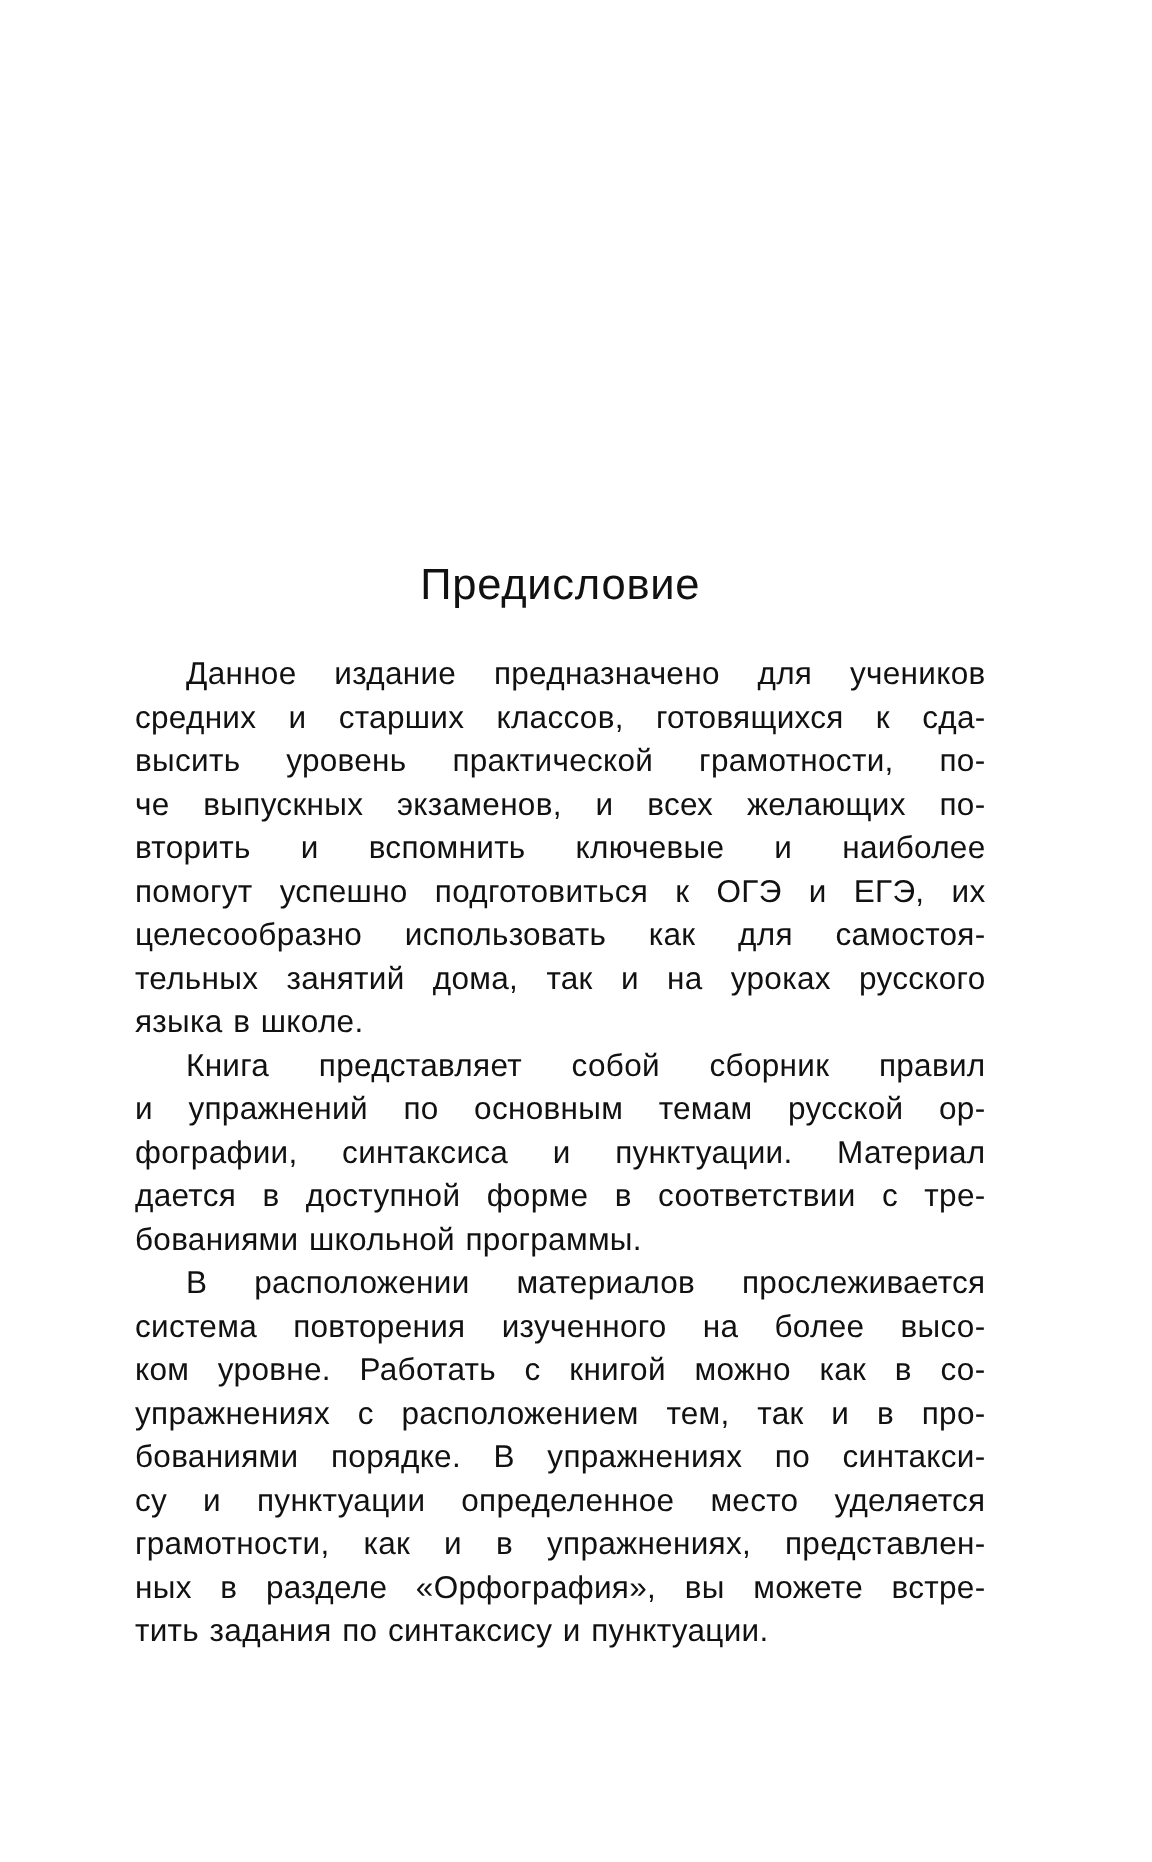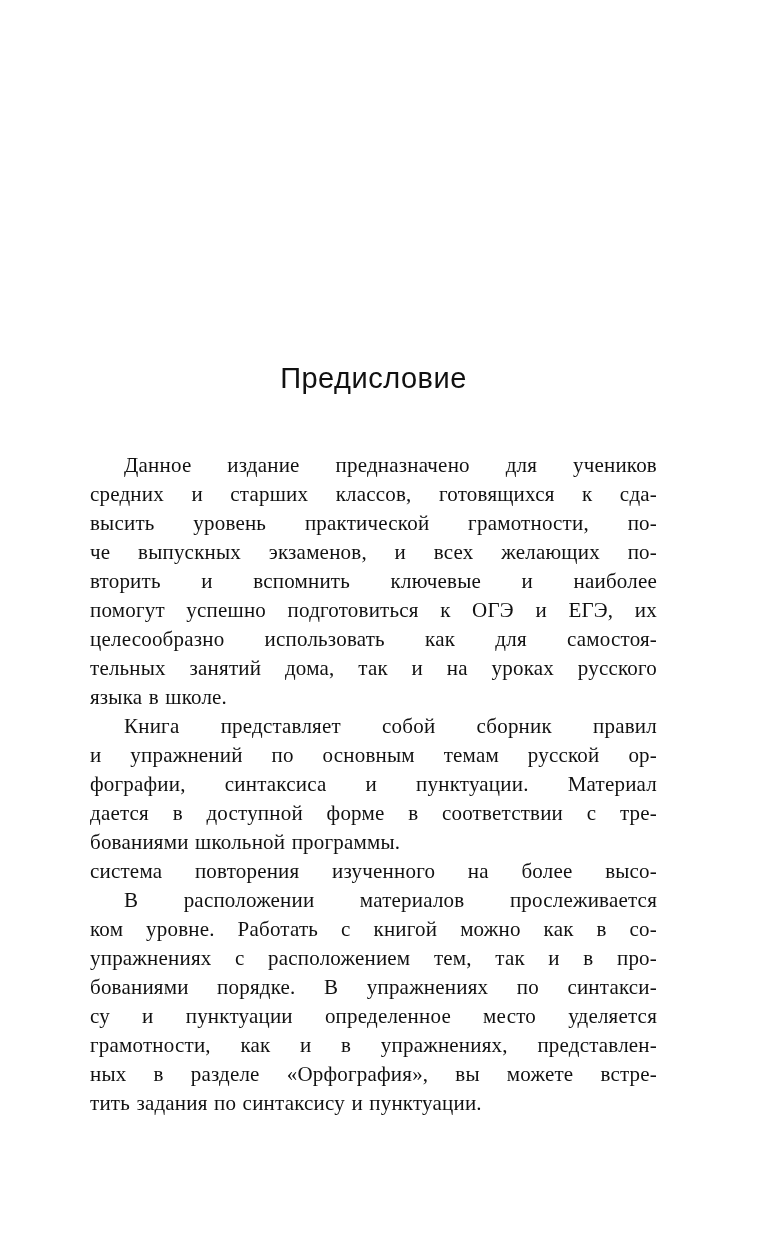--- a/index.html
+++ b/index.html
@@ -12,39 +12,38 @@
     width: 768px;
     height: 1241px;
     background: #ffffff;
     overflow: hidden;
     font-family: "Liberation Sans", "DejaVu Sans", sans-serif;
     color: #111111;
   }
   .content {
     position: absolute;
     left: 90px;
-    top: 0;
+    top: 12px;
     width: 567px;
   }
   .title {
     margin: 0;
     padding-top: 362px;
     padding-bottom: 0;
     font-size: 29px;
     font-weight: 400;
     text-align: center;
     letter-spacing: 0.5px;
     color: #111111;
   }
   .body {
-    margin-top: 56px;
+    margin-top: 28px;
     font-size: 21px;
     line-height: 29px;
     letter-spacing: 0.2px;
-    font-family: Liberation Serif, serif;
   }
   .paragraph {
     margin: 0;
   }
   .line {
     text-align: justify;
     text-align-last: justify;
     word-spacing: 1px;
     white-space: normal;
     height: 29px;
@@ -76,22 +75,22 @@
           <div class="line last">языка в школе.</div>
         </div>
         <div class="paragraph">
           <div class="line first">Книга представляет собой сборник правил</div>
           <div class="line">и упражнений по основным темам русской ор-</div>
           <div class="line">фографии, синтаксиса и пунктуации. Материал</div>
           <div class="line">дается в доступной форме в соответствии с тре-</div>
           <div class="line last">бованиями школьной программы.</div>
         </div>
         <div class="paragraph">
+          <div class="line first">В расположении материалов прослеживается</div>
           <div class="line">система повторения изученного на более высо-</div>
-          <div class="line first">В расположении материалов прослеживается</div>
           <div class="line">ком уровне. Работать с книгой можно как в со-</div>
           <div class="line">упражнениях с расположением тем, так и в про-</div>
           <div class="line">бованиями порядке. В упражнениях по синтакси-</div>
           <div class="line">су и пунктуации определенное место уделяется</div>
           <div class="line">грамотности, как и в упражнениях, представлен-</div>
           <div class="line">ных в разделе «Орфография», вы можете встре-</div>
           <div class="line last">тить задания по синтаксису и пунктуации.</div>
         </div>
       </div>
   </div>

